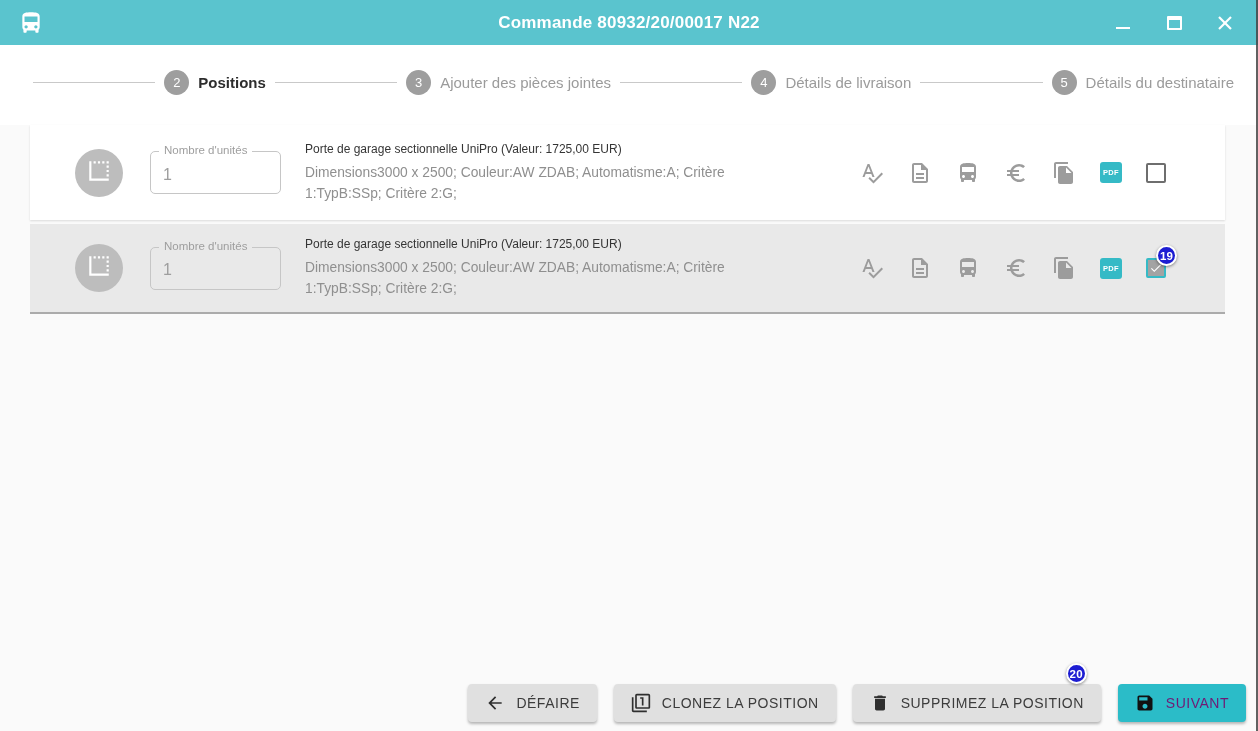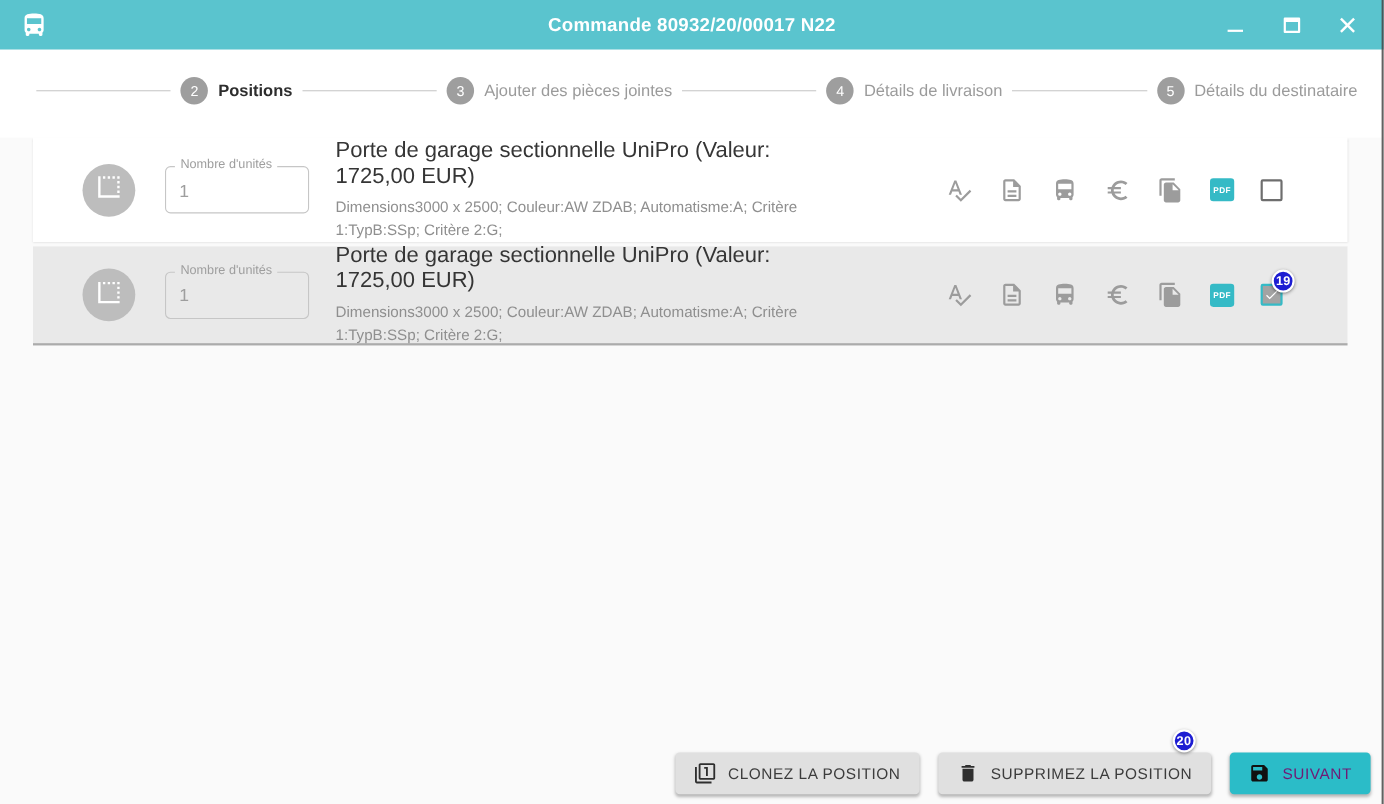--- a/index.html
+++ b/index.html
@@ -33,21 +33,21 @@
   .rows { margin:0 33px 0 30px; }
   .row { display:flex; align-items:center; height:95px; background:#ffffff; padding:0 59px 0 45px; box-shadow:0 1px 2px rgba(0,0,0,.13); --fieldbg:#ffffff; }
   .row + .row { margin-top:4px; }
   .row--selected { background:#e9e9e9; height:90px; border-bottom:2px solid #ababab; box-shadow:none; --fieldbg:#e9e9e9; }
   .avatar { width:48px; height:48px; border-radius:50%; background:#bdbdbd; display:flex; align-items:center; justify-content:center; margin-right:27px; flex:0 0 auto; }
   .avatar svg { width:26px; height:26px; fill:#ffffff; }
   .qty-field { position:relative; width:131px; height:43px; border:1px solid #c6c6c6; border-radius:5px; margin-right:24px; flex:0 0 auto; }
   .qty-label { position:absolute; top:-8px; left:8px; padding:0 5px; font-size:11.5px; color:#9e9e9e; background:var(--fieldbg); white-space:nowrap; }
   .qty-input { width:100%; height:100%; border:none; outline:none; background:transparent; padding:4px 12px 0 12px; font-size:16px; color:#9e9e9e; font-family:"Liberation Sans", sans-serif; }
   .row-text { width:448px; flex:0 0 auto; }
-  .row-title { font-size:20px; color:#353535; margin-bottom:6px; }
+  .row-title { font-size:12px; color:#353535; margin-bottom:6px; }
   .row-details { font-size:13.8px; color:#8f8f8f; line-height:21px; }
   .row-actions { margin-left:auto; display:flex; align-items:center; gap:24px; }
   .icon-btn { width:24px; height:24px; color:#9c9c9c; cursor:pointer; flex:0 0 auto; }
   .icon-btn svg { width:100%; height:100%; fill:currentColor; }
   .pdf-chip { width:22px; height:21px; border-radius:3px; background:#35bac6; color:#fff; font-size:7.5px; font-weight:700; display:flex; align-items:center; justify-content:center; letter-spacing:.3px; cursor:pointer; }
   .checkbox { position:relative; width:20px; height:20px; border:2px solid #6e6e6e; border-radius:2px; background:transparent; cursor:pointer; flex:0 0 auto; }
   .checkbox--checked { border-color:#35bac6; background:#a3a3a3;text-decoration:underline; }
   .checkbox svg { position:absolute; inset:1px; width:14px; height:14px; fill:#fff; }
 
   
@@ -216,20 +216,26 @@
         <span class="badge badge-19">19</span>
       </span>
     </div>
   </div>
 
 </div>
 
 <div class="actions-bar">
   <button class="btn">
     <svg viewBox="0 0 24 24">
+        <path d="M20 11H7.83l5.59-5.59L12 4l-8 8 8 8 1.41-1.41L7.83 13H20v-2z"></path>
+      </svg>
+    <span>DÉFAIRE</span>
+  </button>
+  <button class="btn">
+    <svg viewBox="0 0 24 24">
         <path d="M3 5H1v16c0 1.1.9 2 2 2h16v-2H3V5zm18-4H7c-1.1 0-2 .9-2 2v14c0 1.1.9 2 2 2h14c1.1 0 2-.9 2-2V3c0-1.1-.9-2-2-2zm0 16H7V3h14v14zm-8-2h2V5h-4v2h2v8z"></path>
       </svg>
     <span>CLONEZ LA POSITION</span>
   </button>
   <button class="btn">
     <svg viewBox="0 0 24 24">
         <path d="M6 19c0 1.1.9 2 2 2h8c1.1 0 2-.9 2-2V7H6v12zM19 4h-3.5l-1-1h-5l-1 1H5v2h14V4z"></path>
       </svg>
     <span>SUPPRIMEZ LA POSITION</span>
     <span class="badge badge-20">20</span>

